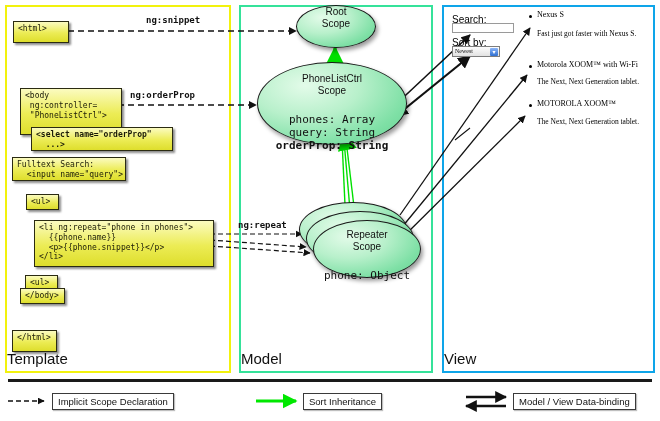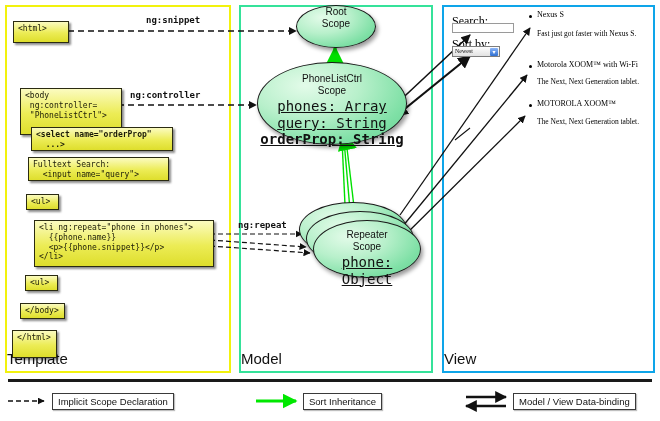--- a/index.html
+++ b/index.html
@@ -64,32 +64,31 @@
     text-align: center;
     color: #111;
   }
   .ellipse .e-title {
     font-family: "Liberation Sans", sans-serif;
     font-size: 10px;
     line-height: 1.15;
   }
   .ellipse .e-props {
     font-family: "DejaVu Sans Mono", "Liberation Mono", monospace;
-    font-size: 14px;
+    font-size: 11px;
     line-height: 1.18;
-    margin-top: 2px;
-    text-decoration: underline;
+    margin-top: 18px;
   }
   .ellipse .e-props .b { font-weight: bold; }
 
   
   .view-label {
     position: absolute;
-    font-family: Liberation Serif, serif;
-    font-size: 12px;
+    font-family: Liberation Sans, sans-serif;
+    font-size: 10px;
     color: #000;
   }
   .view-input {
     position: absolute;
     box-sizing: border-box;
     border: 1px solid #9a9a9a;
     background: #fff;
   }
   .view-select {
     position: absolute;
@@ -222,39 +221,39 @@
 
   <div class="codebox" style="left:13px; top:21px; width:56px; height:22px;">&lt;html&gt;</div>
 
   <div class="codebox" style="left:20px; top:88px; width:102px; height:47px;">&lt;body
  ng:controller=
  "PhoneListCtrl"&gt;</div>
 
   <div class="codebox bold" style="left:31px; top:127px; width:142px; height:24px;">&lt;select name="orderProp"
   ...&gt;</div>
 
-  <div class="codebox" style="left:28px; top:157px; width:141px; height:24px;">Fulltext Search:
+  <div class="codebox" style="left:12px; top:157px; width:114px; height:24px;">Fulltext Search:
   &lt;input name="query"&gt;</div>
 
   <div class="codebox" style="left:26px; top:194px; width:33px; height:16px;">&lt;ul&gt;</div>
 
   <div class="codebox" style="left:34px; top:220px; width:180px; height:47px;">&lt;li ng:repeat="phone in phones"&gt;
   {{phone.name}}
   &lt;p&gt;{{phone.snippet}}&lt;/p&gt;
 &lt;/li&gt;</div>
 
   <div class="codebox" style="left:25px; top:275px; width:33px; height:16px;">&lt;ul&gt;</div>
 
-  <div class="codebox" style="left:20px; top:303px; width:45px; height:16px;">&lt;/body&gt;</div>
-
-  <div class="codebox" style="left:12px; top:330px; width:45px; height:28px;">&lt;/html&gt;</div>
+  <div class="codebox" style="left:20px; top:288px; width:45px; height:16px;">&lt;/body&gt;</div>
+
+  <div class="codebox" style="left:12px; top:330px; width:45px; height:22px;">&lt;/html&gt;</div>
 
   <div class="arrow-label" style="left:146px; top:15px;">ng:snippet</div>
 
-  <div class="arrow-label" style="left:130px; top:90px;">ng:controller</div>
+  <div class="arrow-label" style="left:130px; top:90px;">ng:orderProp</div>
 
   <div class="arrow-label" style="left:238px; top:220px;">ng:repeat</div>
 
   <div class="ellipse" style="left:296px; top:5px; width:80px; height:43px; padding-top:0;">
     <div class="e-title">Root</div>
     <div class="e-title">Scope</div>
   </div>
 
   <div class="ellipse" style="left:257px; top:62px; width:150px; height:83px; padding-top:10px;">
     <div class="e-title">PhoneListCtrl</div>

